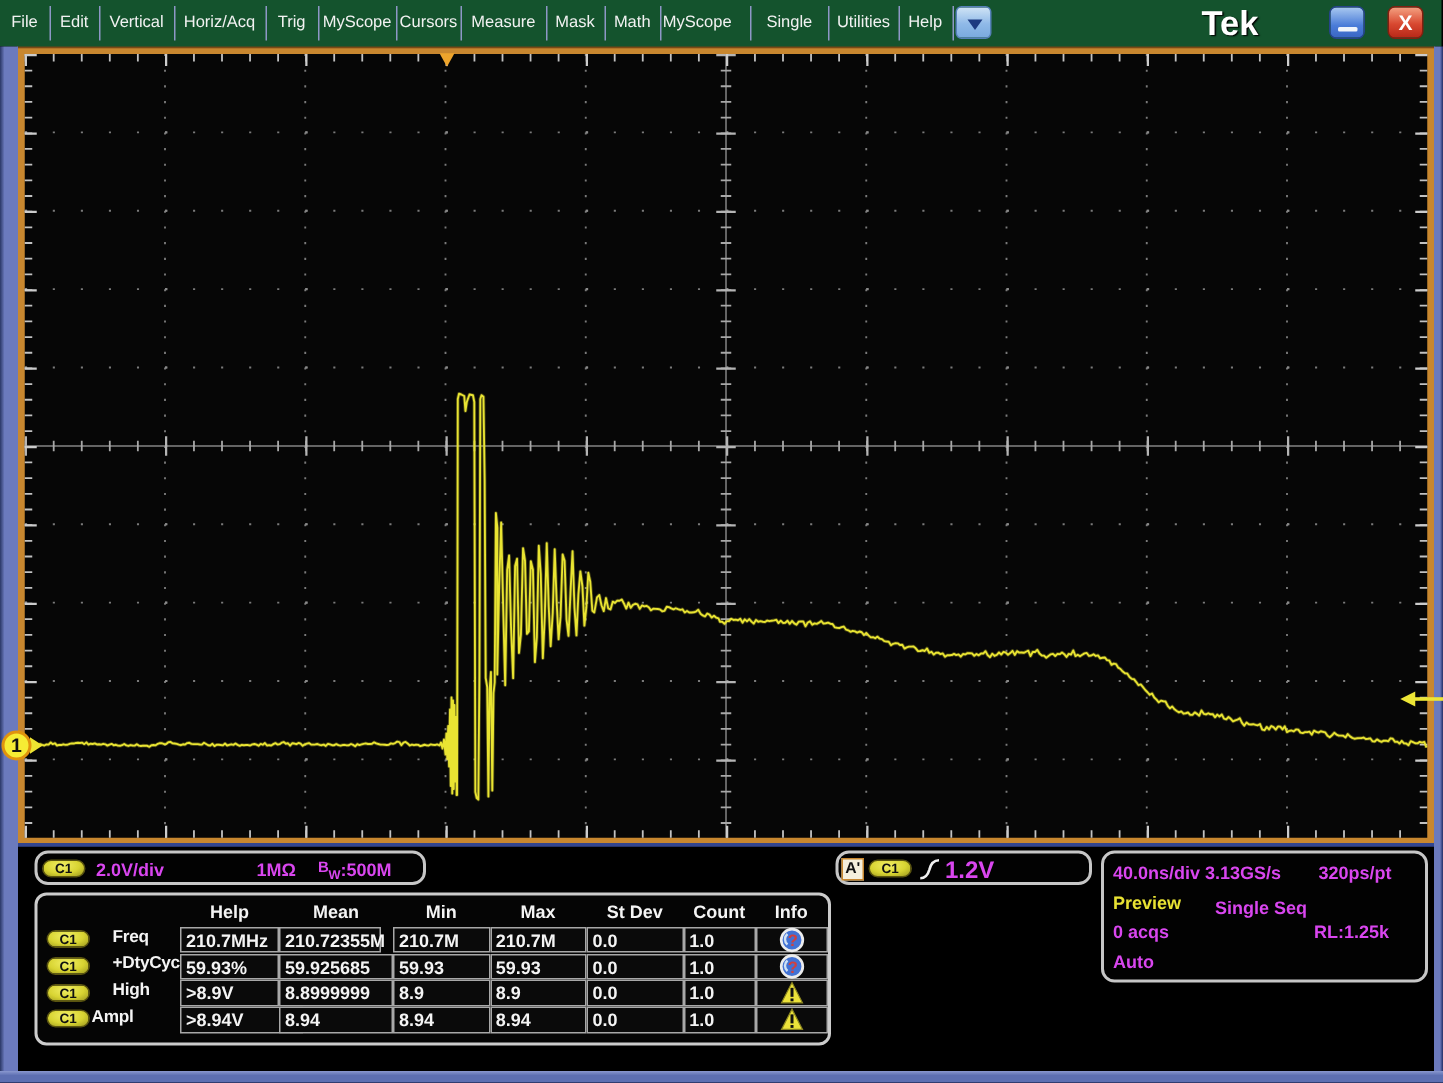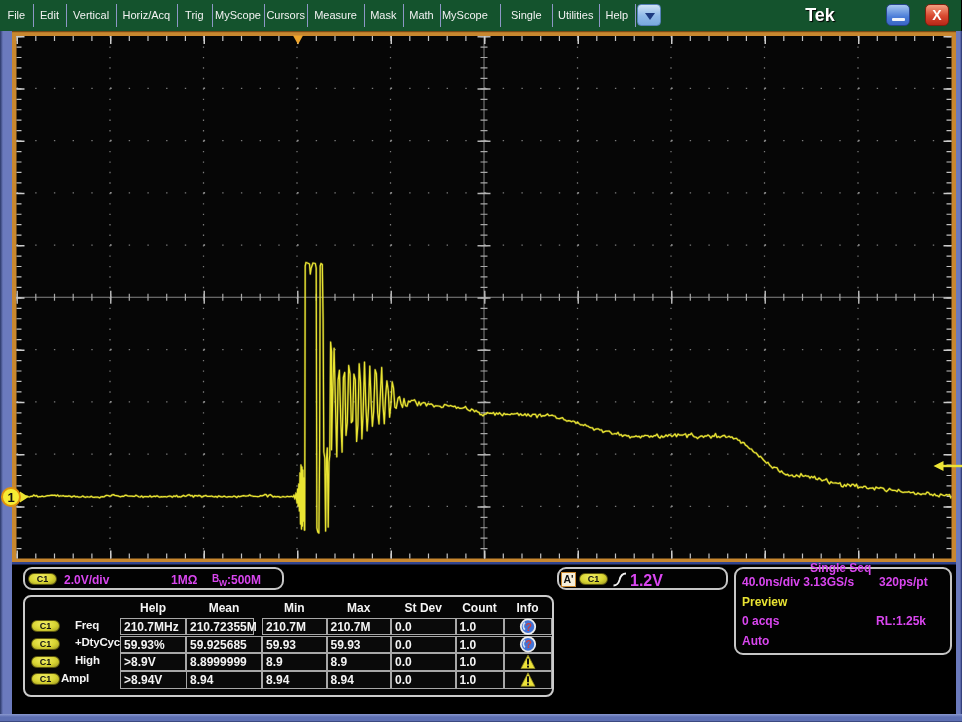--- a/index.html
+++ b/index.html
@@ -5,21 +5,21 @@
 body { font-family:"Liberation Sans", sans-serif; position:relative; }
 #menubar { position:absolute; left:0; top:0; width:961px; height:31px; background:#14532d; }
 .mi { position:absolute; top:0; height:31px; line-height:31px; text-align:center;
   color:#f2f2f2; font-size:11px; }
 .msep { position:absolute; top:4px; height:23px; width:1px; background:#8d97c6; }
 #dropbtn { position:absolute; left:637px; top:4px; width:24px; height:22px; border-radius:4px;
   background:linear-gradient(#cfe3f5,#8fb9e8 55%,#7aaade); border:1px solid #5580b8; }
 #dropbtn:after { content:""; position:absolute; left:7px; top:8px; border-left:5px solid transparent;
   border-right:5px solid transparent; border-top:7px solid #1d3a80; }
 #teklogo { position:absolute; left:792px; top:0; width:56px; height:31px; line-height:30px;
-  color:#fff; font-size:18px; font-weight:bold; text-align:center; text-shadow:1px 1px 1px #000; }
+  color:#fff; font-size:23px; font-weight:bold; text-align:center; text-shadow:1px 1px 1px #000; }
 #minbtn { position:absolute; left:886px; top:4px; width:24px; height:22px; border-radius:5px;
   background:linear-gradient(#a8c8f0,#4a7cd8 60%,#3a66c4); border:1px solid #26448a; }
 #minbtn:after { content:""; position:absolute; left:5px; top:13px; width:13px; height:3px; background:#f0f4fa; border-radius:1px; }
 #closebtn { position:absolute; left:925px; top:4px; width:24px; height:22px; border-radius:5px;
   background:linear-gradient(#f4a080,#d84830 55%,#b82818); border:1px solid #802010;
   color:#fff; font-weight:bold; font-size:14px; text-align:center; line-height:20px; }
 #body { position:absolute; left:0; top:31px; width:962px; height:691px; background:#000; }
 #lstrip { position:absolute; left:0; top:31px; width:12px; height:691px;
   background:linear-gradient(90deg,#2a3766 0,#6b7abd 3px,#6b7abd); }
 #rstrip { position:absolute; left:956px; top:31px; width:6px; height:691px;
@@ -151,21 +151,21 @@
 <div class="c1badge" style="left:579px;top:573px">C1</div>
 <svg class="abs" style="left:612px;top:571.5px" width="16" height="15" viewBox="0 0 16 15">
   <path d="M1.5,13.5 Q6,13.5 7.5,8 Q9,1.5 14,1.5" fill="none" stroke="#f0f0f0" stroke-width="1.8"></path>
 </svg>
 <div class="wtxt" style="left:630px;top:572px;font-size:16px">1.2V</div>
 
 <div class="panel" style="left:734px;top:567px;width:217.5px;height:88px"></div>
 <div class="wtxt" style="left:742px;top:574.5px">40.0ns/div 3.13GS/s</div>
 <div class="wtxt" style="left:879px;top:574.5px">320ps/pt</div>
 <div class="wtxt" style="left:742px;top:594.5px;color:#e8e233">Preview</div>
-<div class="wtxt" style="left:810px;top:561px">Single Seq</div>
+<div class="wtxt" style="left:810px;top:598px">Single Seq</div>
 <div class="wtxt" style="left:742px;top:614px">0 acqs</div>
 <div class="wtxt" style="left:876px;top:614px">RL:1.25k</div>
 <div class="wtxt" style="left:742px;top:633.5px">Auto</div>
 
 <div id="table"></div>
 <div class="hdr" style="left:120px;width:66px;top:601px">Help</div>
 <div class="hdr" style="left:186px;width:76px;top:601px">Mean</div>
 <div class="hdr" style="left:262px;width:64.5px;top:601px">Min</div>
 <div class="hdr" style="left:326.5px;width:64.5px;top:601px">Max</div>
 <div class="hdr" style="left:391px;width:64.5px;top:601px">St Dev</div>

